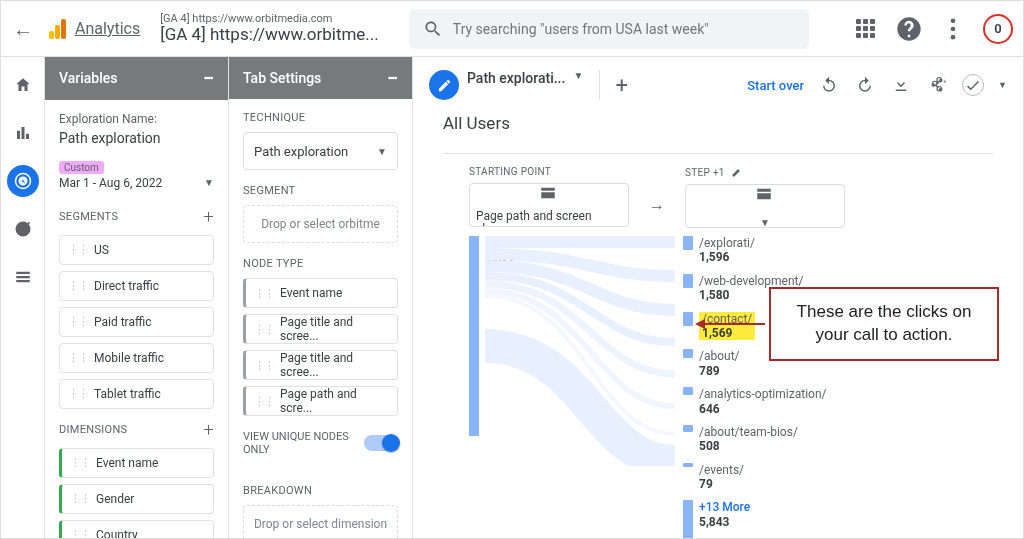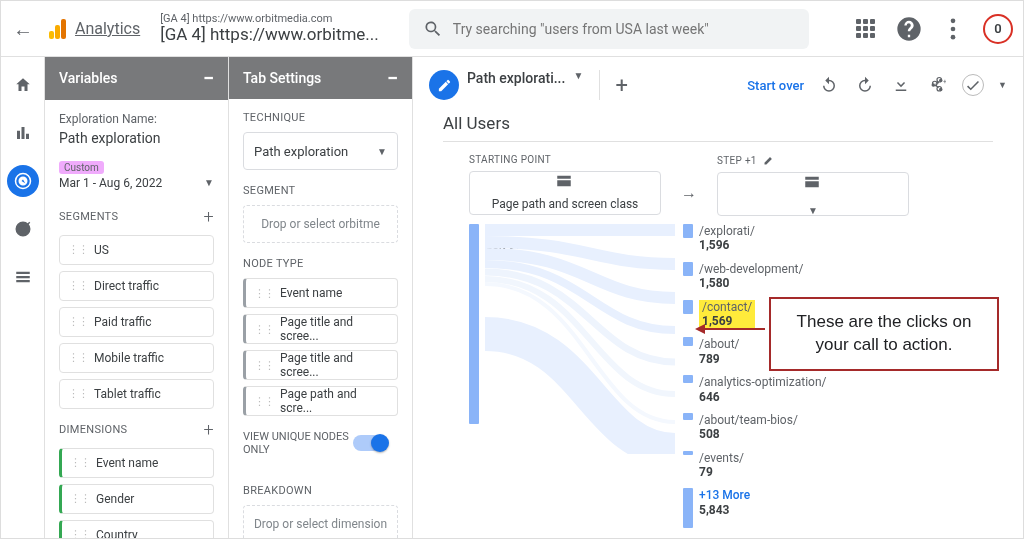--- a/index.html
+++ b/index.html
@@ -44,39 +44,39 @@
   .daterow .txt{font-size:12px;color:#3c4043;}
   .sect{font-size:11px;letter-spacing:0.3px;color:#5f6368;text-transform:uppercase;display:flex;align-items:center;justify-content:space-between;margin:10px 0 8px;}
   .add{font-size:18px;cursor:pointer;color:#5f6368;font-weight:300;}
   .tag{height:30px;border:1px solid #e0e0e0;border-radius:4px;display:flex;align-items:center;padding:0 8px;font-size:12px;color:#3c4043;margin-bottom:6px;cursor:grab;gap:6px;}
   .tag .grip{color:#bbb;font-size:11px;letter-spacing:-1px;}
   .tag.green{border-left:3px solid #34a853;}
   .tag.gray{border-left:3px solid #9aa0a6;}
   .dropzone{height:38px;border:1px dashed #dadce0;border-radius:4px;display:flex;align-items:center;justify-content:center;font-size:12px;color:#80868b;margin-bottom:14px;}
   .select{height:38px;border:1px solid #dadce0;border-radius:4px;display:flex;align-items:center;padding:0 10px;font-size:13px;color:#3c4043;justify-content:space-between;margin-bottom:14px;cursor:pointer;}
   .caret{font-size:10px;color:#5f6368;}
-  .switch-row{display:flex;align-items:center;margin-bottom:28px;}
+  .switch-row{display:flex;align-items:center;justify-content:space-between;margin-bottom:28px;}
   .switch{width:34px;height:16px;background:#aecbfa;border-radius:10px;position:relative;}
   .switch .knob{width:18px;height:18px;background:#1a73e8;border-radius:50%;position:absolute;right:-2px;top:-1px;box-shadow:0 1px 2px rgba(0,0,0,.3);}
   
   .main{flex:1;display:flex;flex-direction:column;background:#fff;position:relative;overflow:hidden;}
   .tabs-bar{height:56px;display:flex;align-items:center;padding:0 16px;gap:10px;}
   .tab-pill{display:flex;align-items:flex-start;gap:8px;cursor:pointer;}
   .tab-pill .circle{width:30px;height:30px;background:#1a73e8;border-radius:50%;display:flex;align-items:center;justify-content:center;}
   .tab-pill .circle svg{width:15px;height:15px;fill:#fff;}
   .tab-pill .txt{font-size:14px;color:#3c4043;font-weight:500;}
   .add-tab{width:30px;height:30px;border:none;border-left:1px solid #e0e0e0;padding-left:14px;margin-left:6px;display:flex;align-items:center;justify-content:center;font-size:22px;color:#5f6368;background:none;cursor:pointer;}
   .tools{margin-left:auto;display:flex;align-items:center;gap:14px;}
   .start-over{color:#1a73e8;font-size:13px;font-weight:500;cursor:pointer;}
   .tool-ic{width:22px;height:22px;display:flex;align-items:center;justify-content:center;color:#5f6368;cursor:pointer;}
   .tool-ic svg{width:18px;height:18px;fill:#5f6368;}
   .content{padding:0 30px;flex:1;}
-  .allusers{font-size:17px;color:#3c4043;border-bottom:1px solid #e0e0e0;padding-bottom:8px;margin-bottom:12px;}
+  .allusers{font-size:17px;color:#3c4043;border-bottom:1px solid #e0e0e0;padding-bottom:20px;margin-bottom:12px;}
   .step-hdrs{display:flex;gap:20px;margin-left:26px;}
-  .step-col{width:192px;}
+  .step-col{width:160px;}
   .step-lbl{font-size:10px;color:#5f6368;letter-spacing:0.3px;margin-bottom:6px;display:flex;align-items:center;gap:6px;}
   .step-box{height:44px;border:1px solid #dadce0;border-radius:4px;display:flex;align-items:center;gap:6px;padding:0 6px;cursor:pointer;flex-direction:column;}
   .step-box .ic{width:20px;height:20px;color:#5f6368;}
   .step-box .ic svg{width:18px;height:18px;fill:#5f6368;}
   .step-box .tx{flex:1;font-size:12px;color:#3c4043;line-height:1.1;overflow:hidden;}
   .arrow-slot{display:flex;align-items:flex-end;padding-bottom:14px;color:#5f6368;}
   
   .sankey{display:flex;margin-left:26px;margin-top:8px;gap:20px;position:relative;height:230px;}
   .start-node{width:160px;display:flex;gap:6px;}
   .start-bar{width:10px;background:#8ab4f8;height:200px;border-radius:1px;}
@@ -86,21 +86,21 @@
   .node{display:flex;gap:6px;line-height:1.2;}
   .node .b{width:10px;background:#8ab4f8;flex-shrink:0;border-radius:1px;}
   .node .t{}
   .node .t span{color:#5f6368;display:block;}
   .node .t b{color:#3c4043;}
   .node.hi .t{background:#ffeb3b;padding:0 3px;}
   .node.more .t span{color:#1a73e8;font-weight:500;}
   .flows{position:absolute;left:16px;top:0;pointer-events:none;}
   
   .annot{position:absolute;right:24px;top:230px;display:flex;align-items:center;gap:4px;}
-  .annot-box{border:2px solid #a52a2a;background:#fff;padding:12px 18px;font-size:17px;color:#202124;text-align:center;line-height:1.35;width:230px;font-family: Arial, sans-serif; margin-top: 10px;}
+  .annot-box{border:2px solid #a52a2a;background:#fff;padding:12px 18px;font-size:17px;color:#202124;text-align:center;line-height:1.35;width:230px;font-family: Arial, sans-serif;}
   .annot-arrow{color:#a52a2a;}
 </style>
 </head>
 <body>
 
 <div class="hdr">
   <div class="back-arrow">←</div>
   <div class="logo">
     <div class="logo-icon">
         <span class="bar1"></span>

